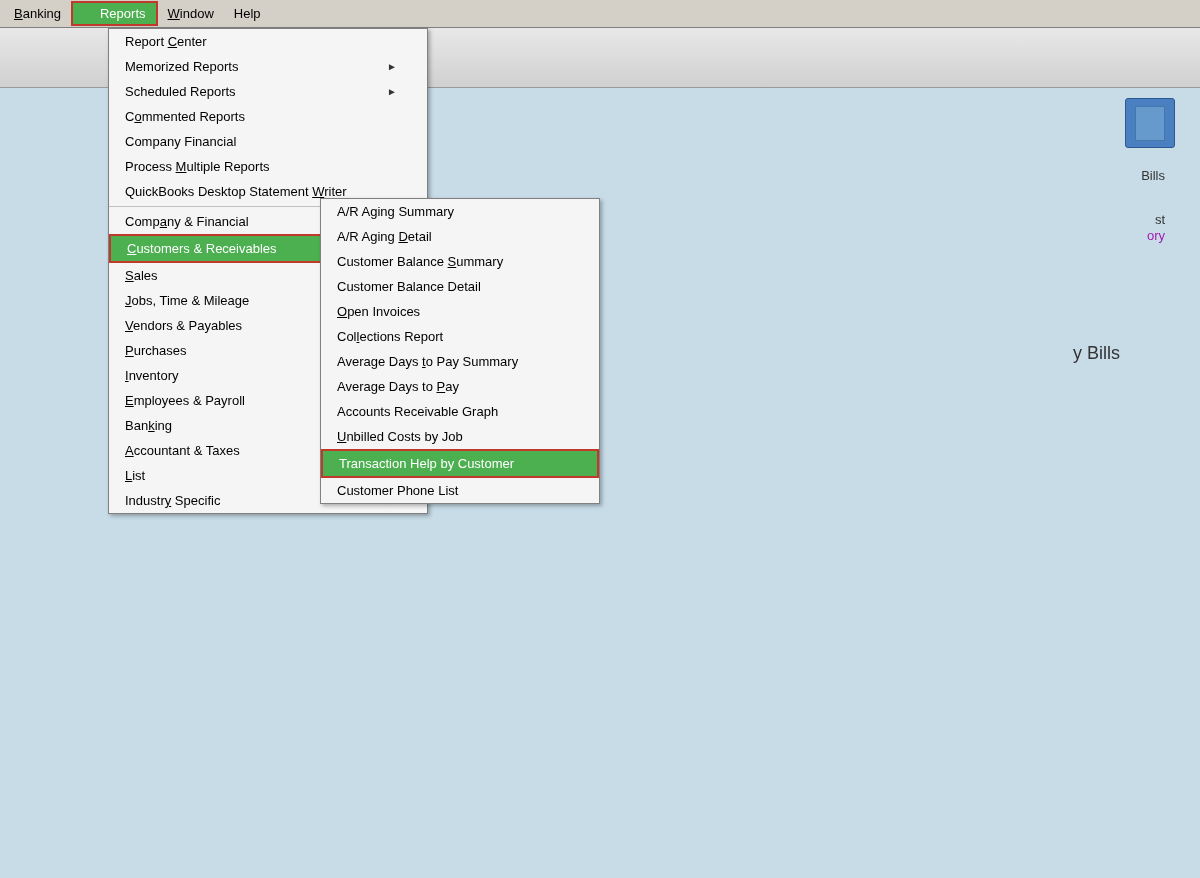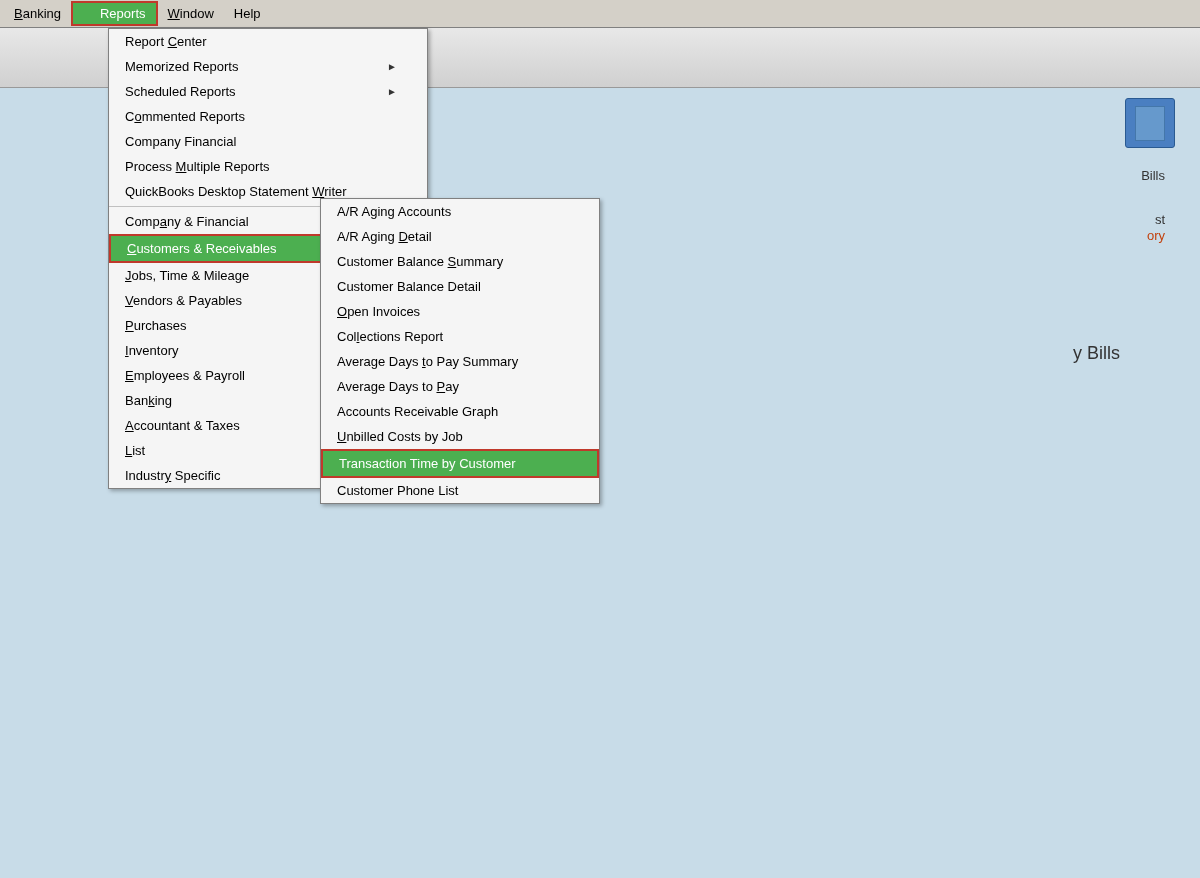--- a/index.html
+++ b/index.html
@@ -144,21 +144,21 @@
     }
   </style>
 </head>
 <body>
 
 <div class="bg-toolbar"></div>
 <div class="bg-content">
 
   <div style="position:absolute; right:35px; top:80px; font-size:13px; color:#333; z-index:1;">Bills</div>
   <div style="position:absolute; right:35px; top:124px; font-size:13px; color:#333; z-index:1;">st</div>
-  <div style="position:absolute; right:35px; top:140px; font-size:13px; color:#c2410c; z-index:1;">ory</div>
+  <div style="position:absolute; right:35px; top:140px; font-size:13px; color:#a21caf; z-index:1;">ory</div>
 
   <div style="position:absolute; right:25px; top:10px; width:50px; height:50px; background:#4a7fc1; border:1px solid #2a5a91; border-radius:3px; display:flex; align-items:center; justify-content:center;">
     <div style="width:30px; height:35px; background:#6699cc; border:1px solid #4477aa;"></div>
   </div>
 
   <div style="position:absolute; right:80px; top:255px; font-size:18px; color:#333; z-index:1;">y Bills</div>
 </div>
 
 <div class="menu-bar">
   <div class="menu-item">
@@ -202,20 +202,24 @@
   <div class="dropdown-separator"></div>
   <div class="dropdown-item">
     <span>Comp<u>a</u>ny &amp; Financial</span>
     <span class="arrow">►</span>
   </div>
   <div class="dropdown-item highlighted">
     <span><u>C</u>ustomers &amp; Receivables</span>
     <span class="arrow">►</span>
   </div>
   <div class="dropdown-item">
+    <span><u>S</u>ales</span>
+    <span class="arrow">►</span>
+  </div>
+  <div class="dropdown-item">
     <span><u>J</u>obs, Time &amp; Mileage</span>
     <span class="arrow">►</span>
   </div>
   <div class="dropdown-item">
     <span><u>V</u>endors &amp; Payables</span>
     <span class="arrow">►</span>
   </div>
   <div class="dropdown-item">
     <span><u>P</u>urchases</span>
     <span class="arrow">►</span>
@@ -241,21 +245,21 @@
     <span class="arrow">►</span>
   </div>
   <div class="dropdown-item">
     <span>Industr<u>y</u> Specific</span>
     <span class="arrow">►</span>
   </div>
 </div>
 
 <div class="submenu">
   <div class="submenu-item">
-    <span>A/R Aging Accounts</span>
+    <span>A/R Aging Summary</span>
   </div>
   <div class="submenu-item">
     <span>A/R Aging <u>D</u>etail</span>
   </div>
   <div class="submenu-item">
     <span>Customer Balance <u>S</u>ummary</span>
   </div>
   <div class="submenu-item">
     <span>Customer Balance Detail</span>
   </div>
@@ -271,18 +275,18 @@
   <div class="submenu-item">
     <span>Average Days to <u>P</u>ay</span>
   </div>
   <div class="submenu-item">
     <span>Accounts Receivable Graph</span>
   </div>
   <div class="submenu-item">
     <span><u>U</u>nbilled Costs by Job</span>
   </div>
   <div class="submenu-item highlighted">
-    <span>Transaction Time by Customer</span>
+    <span>Transaction Help by Customer</span>
   </div>
   <div class="submenu-item">
     <span>Customer Phone List</span>
   </div>
 </div>
 
 </body></html>

